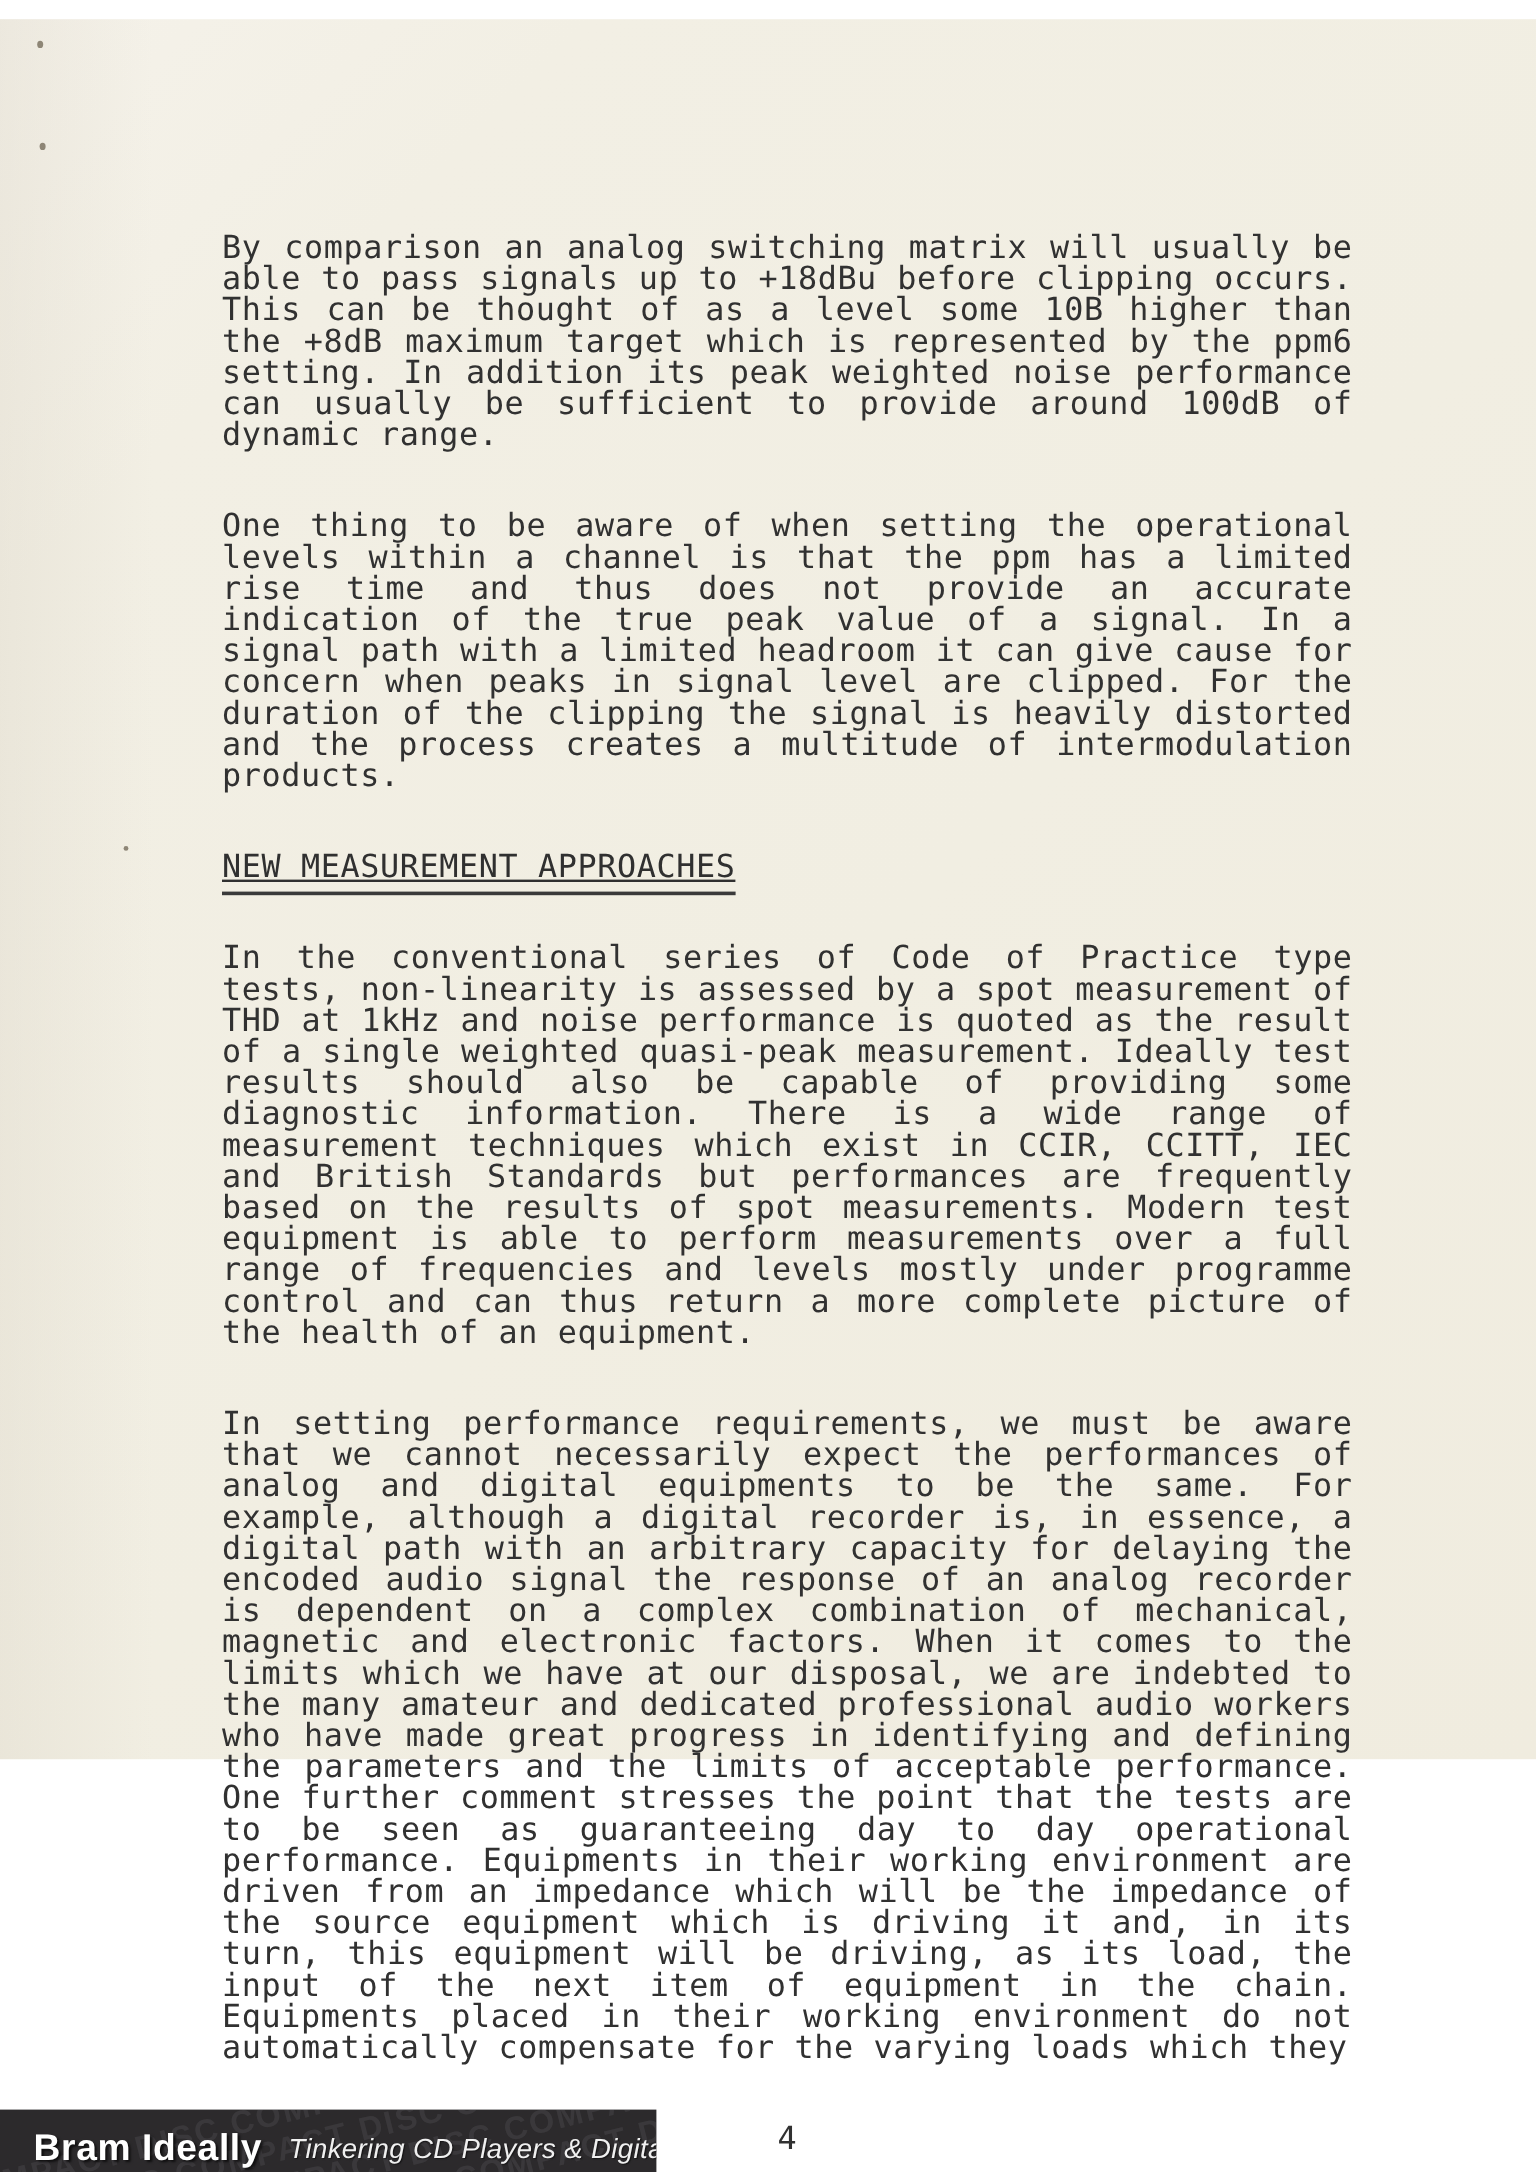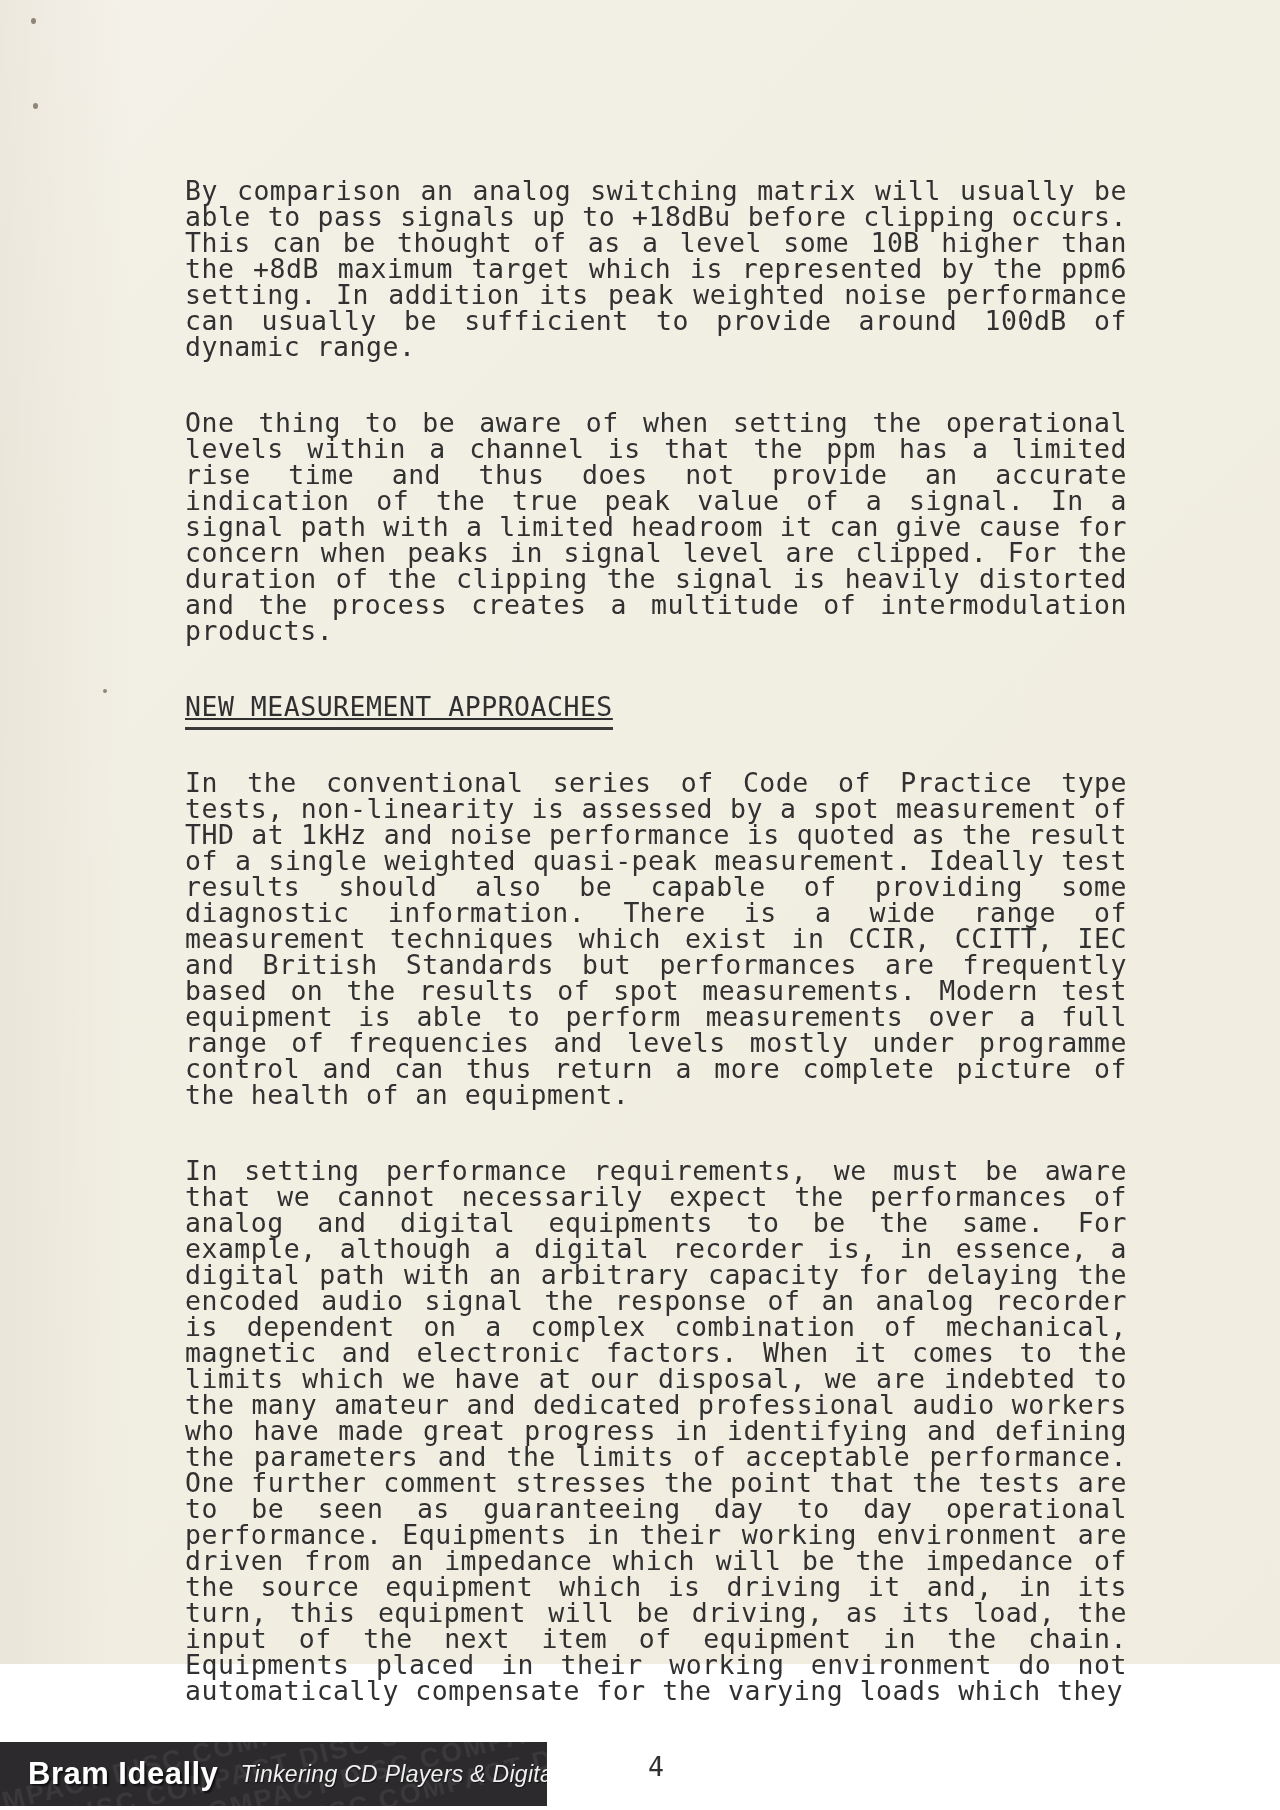--- a/index.html
+++ b/index.html
@@ -4,23 +4,24 @@
 <style>
   * { margin: 0; padding: 0; box-sizing: border-box; }
   html, body { width: 1280px; height: 1810px; }
   body {
     font-family: "DejaVu Sans Mono", monospace;
     overflow: hidden;
   }
   .page {
     position: relative;
     width: 1280px;
-    height: 1664px;
+    height: 1450px;
     background: linear-gradient(135deg, #f5f2ea 0%, #f2efe4 18%, #f1eee2 55%, #f0ecdf 100%);
     color: #303030;
+    margin-top: 16px;
   }
   
   .paper-shade {
     position: absolute;
     left: 0; top: 0;
     width: 150px; height: 100%;
     background: linear-gradient(90deg, rgba(220,214,200,0.35) 0%, rgba(220,214,200,0.0) 85%);
     pointer-events: none;
   }
   .speck {

